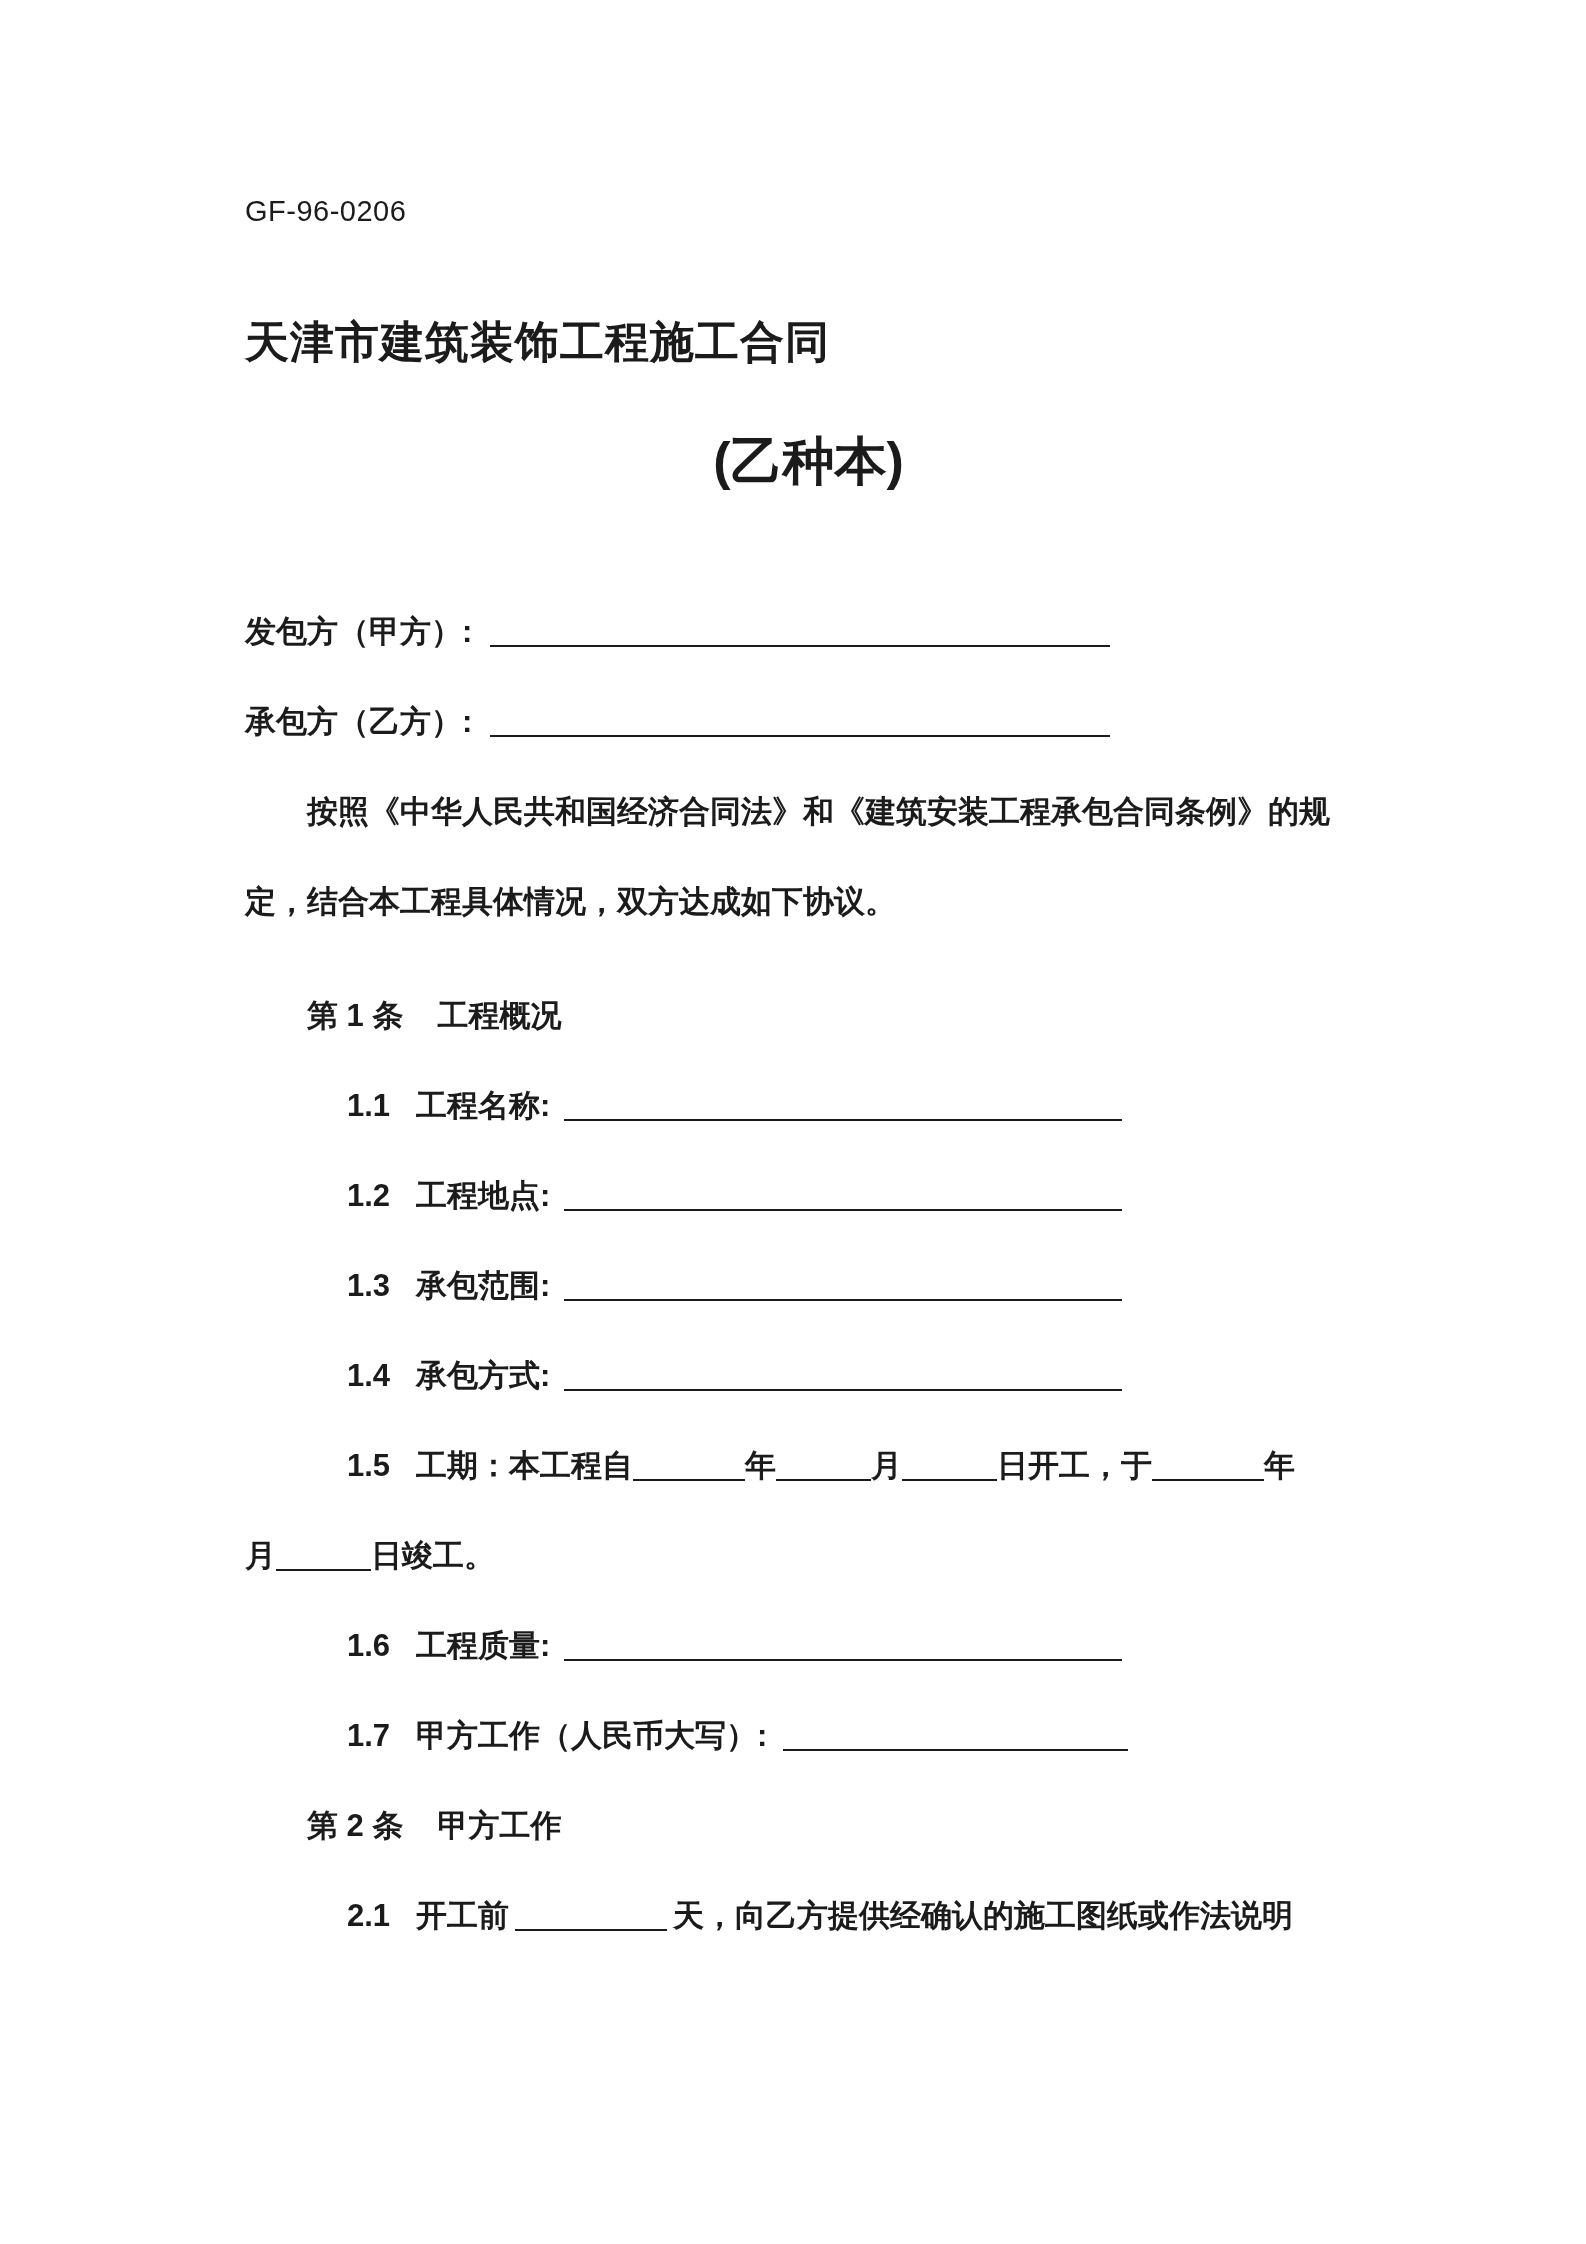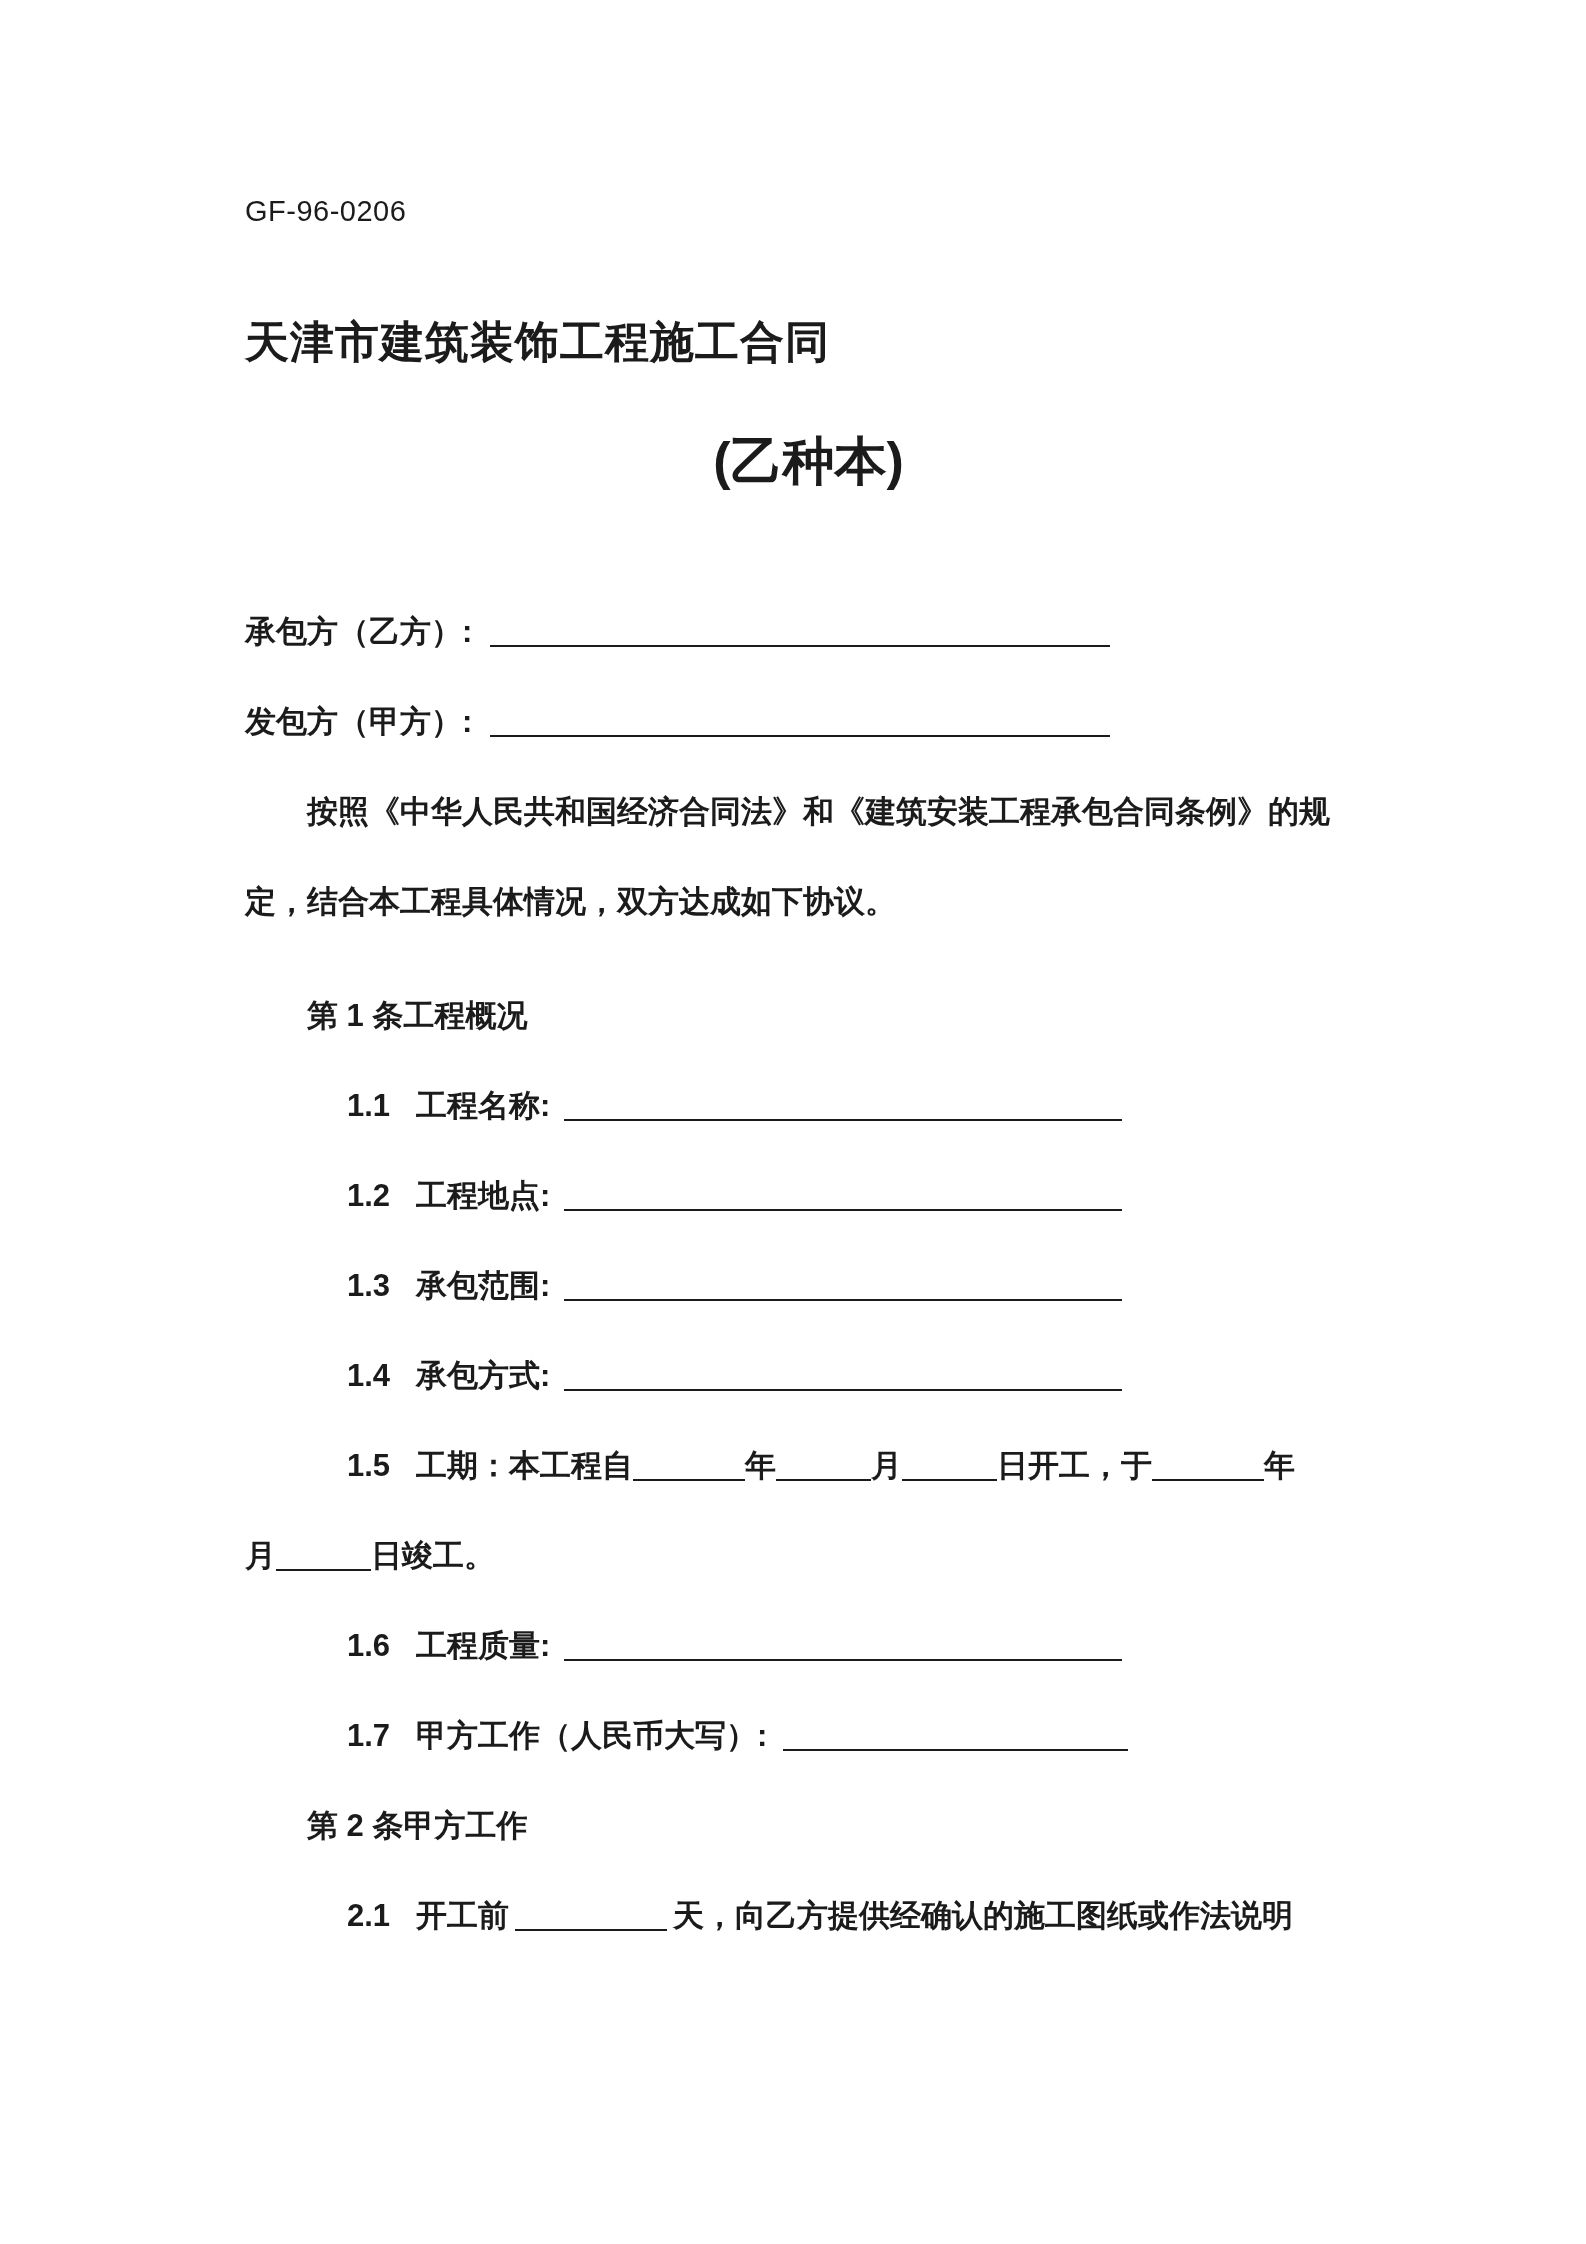--- a/index.html
+++ b/index.html
@@ -41,21 +41,21 @@
   p.line {
     margin: 0;
     line-height: 90px;
   }
   .preamble {
     margin-top: 30px;
     text-indent: 62px;
   }
   .heading { text-indent: 62px; }
   .heading.mt-lg { margin-top: 24px; }
-  .h-title { }
+  .h-title { margin-left: 34px; }
   .item { text-indent: 62px; }
   .num { margin-right: 26px; margin-left: 40px; }
   .blank {
     display: inline-block;
     border-bottom: 2px solid #1b1b1b;
     height: 12px;
     vertical-align: -5px;
   }
   .blank-party { width: 620px; margin-left: 18px; }
   .blank-item  { width: 558px; margin-left: 14px; }
@@ -80,24 +80,24 @@
 <div class="page">
 
   <div class="doc-code">GF-96-0206</div>
 
   <h1 class="doc-title">天津市建筑装饰工程施工合同</h1>
 
   <h2 class="doc-subtitle">(乙种本)</h2>
 
   <div class="party-block">
     <p class="line">
-      <span>承包方（乙方）:</span><span class="blank blank-party"></span>
+      <span>发包方（甲方）:</span><span class="blank blank-party"></span>
     </p>
     <p class="line">
-      <span>发包方（甲方）:</span><span class="blank blank-party"></span>
+      <span>承包方（乙方）:</span><span class="blank blank-party"></span>
     </p>
   </div>
 
   <p class="line preamble">
     <span>按照《中华人民共和国经济合同法》和《建筑安装工程承包合同条例》的规</span><br>
     <span>定，结合本工程具体情况，双方达成如下协议。</span>
   </p>
 
   <p class="line heading mt-lg">
     <span class="h-num">第 1 条</span><span class="h-title">工程概况</span>

